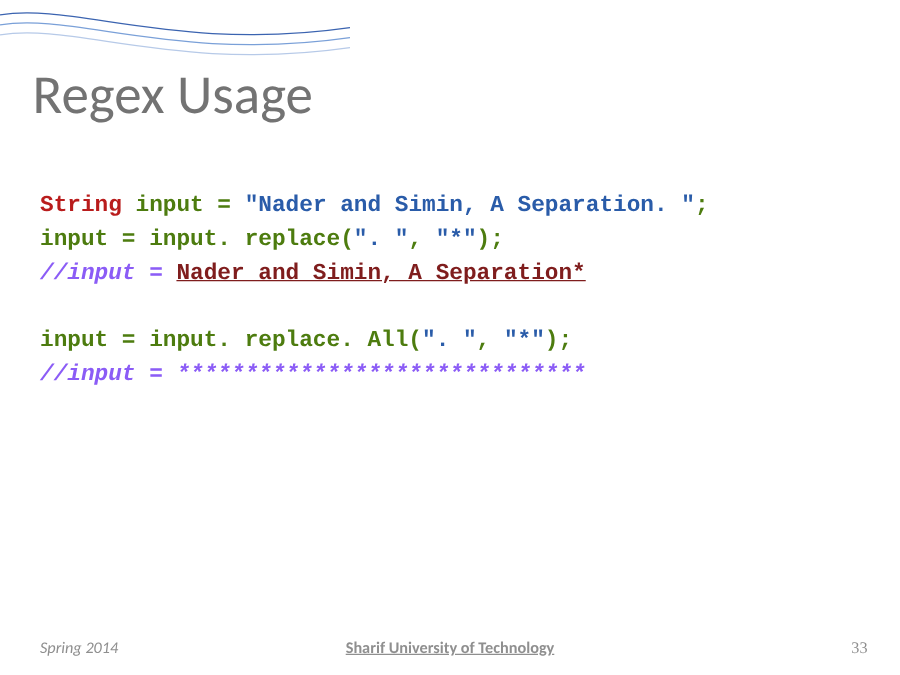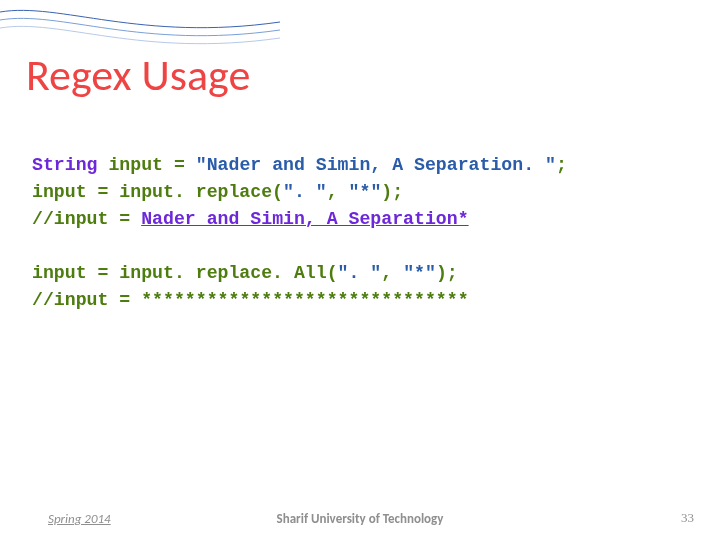--- a/index.html
+++ b/index.html
@@ -26,49 +26,49 @@
     width: 280px;
     height: 80px;
     pointer-events: none;
   }
   .title {
     position: absolute;
     left: 26px;
     top: 48px;
     font-size: 44px;
     font-weight: 400;
-    color: #ef4444;
+    color: #737373;
     letter-spacing: 0;
   }
   .code {
     position: absolute;
     left: 32px;
     top: 152px;
     font-family: Consolas, "Courier New", monospace;
     font-size: 18.2px;
     line-height: 27px;
     font-weight: bold;
     white-space: pre;
   }
-  .c-brown   { color: #6d28d9; }
+  .c-brown   { color: #b91c1c; }
   .c-black   { color: #4d7c0f; }
   .c-blue    { color: #2a5ca9; }
-  .c-greyund { color: #6d28d9; text-decoration: underline; }
-  .c-grey    { color: #4d7c0f; }
+  .c-greyund { color: #7f1d1d; text-decoration: underline; }
+  .c-grey    { color: #8b5cf6; font-style: italic; }
   .footer {
     position: absolute;
     bottom: 14px;
     left: 0;
     width: 100%;
     font-family: Calibri, sans-serif;
     font-size: 13px;
     color: #8f8f8f;
   }
-  .f-left  { position: absolute; left: 48px;  bottom: 0; font-style: italic; text-decoration: underline; }
-  .f-mid   { position: absolute; left: 0; right: 0; text-align: center; bottom: 0; font-weight: bold; }
+  .f-left  { position: absolute; left: 32px;  bottom: 0; font-style: italic; }
+  .f-mid   { position: absolute; left: 0; right: 0; text-align: center; bottom: 0; font-weight: bold; text-decoration: underline; }
   .f-right { position: absolute; right: 26px; bottom: 0; font-family: Liberation Serif, serif; }
 </style>
 </head>
 <body>
 
 <div class="slide">
 
   <svg class="deco" viewBox="0 0 280 80" preserveAspectRatio="none">
     <path d="M0 12 C 60 2, 140 42, 280 22" stroke="#3a63b0" stroke-width="1" fill="none"></path>
     <path d="M0 20 C 60 10, 140 50, 280 30" stroke="#7aa0d8" stroke-width="1" fill="none"></path>

